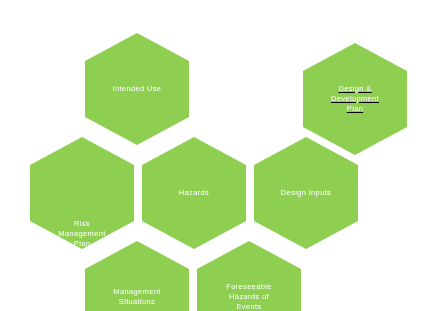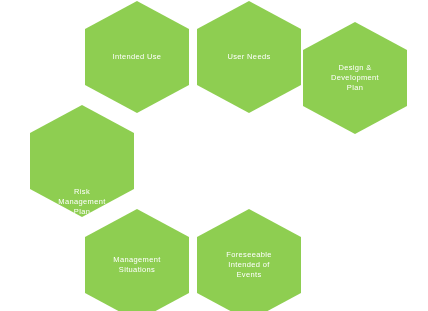--- a/index.html
+++ b/index.html
@@ -12,20 +12,21 @@
     background: #ffffff;
     font-family: "Liberation Sans", sans-serif;
     overflow: hidden;
   }
 
   #honeycomb-diagram {
     position: relative;
     width: 428px;
     height: 272px;
     background: #ffffff;
+    margin-top: 32px;
   }
 
   .hex {
     position: absolute;
     width: 104px;
     height: 112px;
     background: #8ECE51;
     -webkit-clip-path: polygon(50% 0%, 100% 25%, 100% 75%, 50% 100%, 0% 75%, 0% 25%);
     clip-path: polygon(50% 0%, 100% 25%, 100% 75%, 50% 100%, 0% 75%, 0% 25%);
     display: flex;
@@ -42,62 +43,65 @@
     line-height: 10px;
     text-align: center;
     letter-spacing: 0.35px;
     white-space: pre-line;
     user-select: none;
   }
 
   
   .hex-intended-use      { left: 85px;  top: 1px;   }
   .hex-user-needs        { left: 197px; top: 1px;   }
-  .hex-design-dev-plan   { left: 303px; top: 22px;  }
+  .hex-design-dev-plan   { left: 303px; top: 11px; text-decoration: underline;  }
 
   
   .hex-risk-mgmt-plan    { left: 30px;  top: 105px; align-items: flex-end; }
   .hex-hazards           { left: 142px; top: 105px; }
   .hex-design-inputs     { left: 254px; top: 105px; }
 
   
   .hex-hazardous-sit     { left: 85px;  top: 209px; }
   .hex-foreseeable-seq   { left: 197px; top: 209px; }
 </style>
 </head>
 <body>
 
 <div id="honeycomb-diagram">
 
   <div class="hex hex-intended-use">
     <span class="hex-label">Intended  Use</span>
   </div>
 
-  <div class="hex hex-user-needs">
-    <span class="hex-label">User Needs</span>
-  </div>
 
   <div class="hex hex-design-dev-plan">
     <span class="hex-label">Design &amp;
 Development
 Plan</span>
   </div>
 
   <div class="hex hex-risk-mgmt-plan">
     <span class="hex-label">Risk
 Management
 Plan</span>
   </div>
 
+  <div class="hex hex-hazards">
+    <span class="hex-label">Hazards</span>
+  </div>
 
+  <div class="hex hex-design-inputs">
+    <span class="hex-label">Design Inputs</span>
+  </div>
 
   <div class="hex hex-hazardous-sit">
     <span class="hex-label">Management
 Situations</span>
   </div>
 
   <div class="hex hex-foreseeable-seq">
     <span class="hex-label">Foreseeable
-Intended of
+Hazards of
 Events</span>
   </div>
 
 </div>
 
 </body></html>

